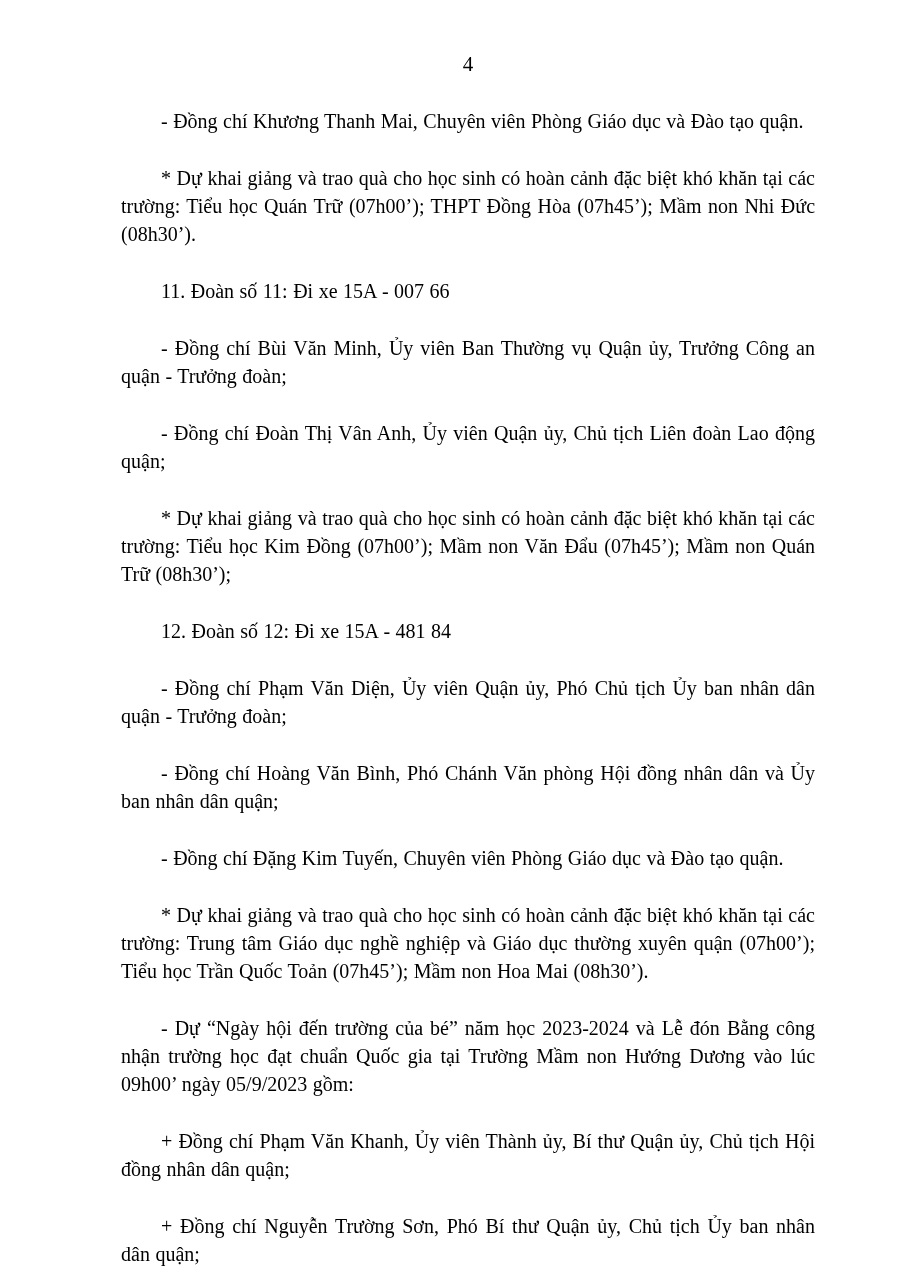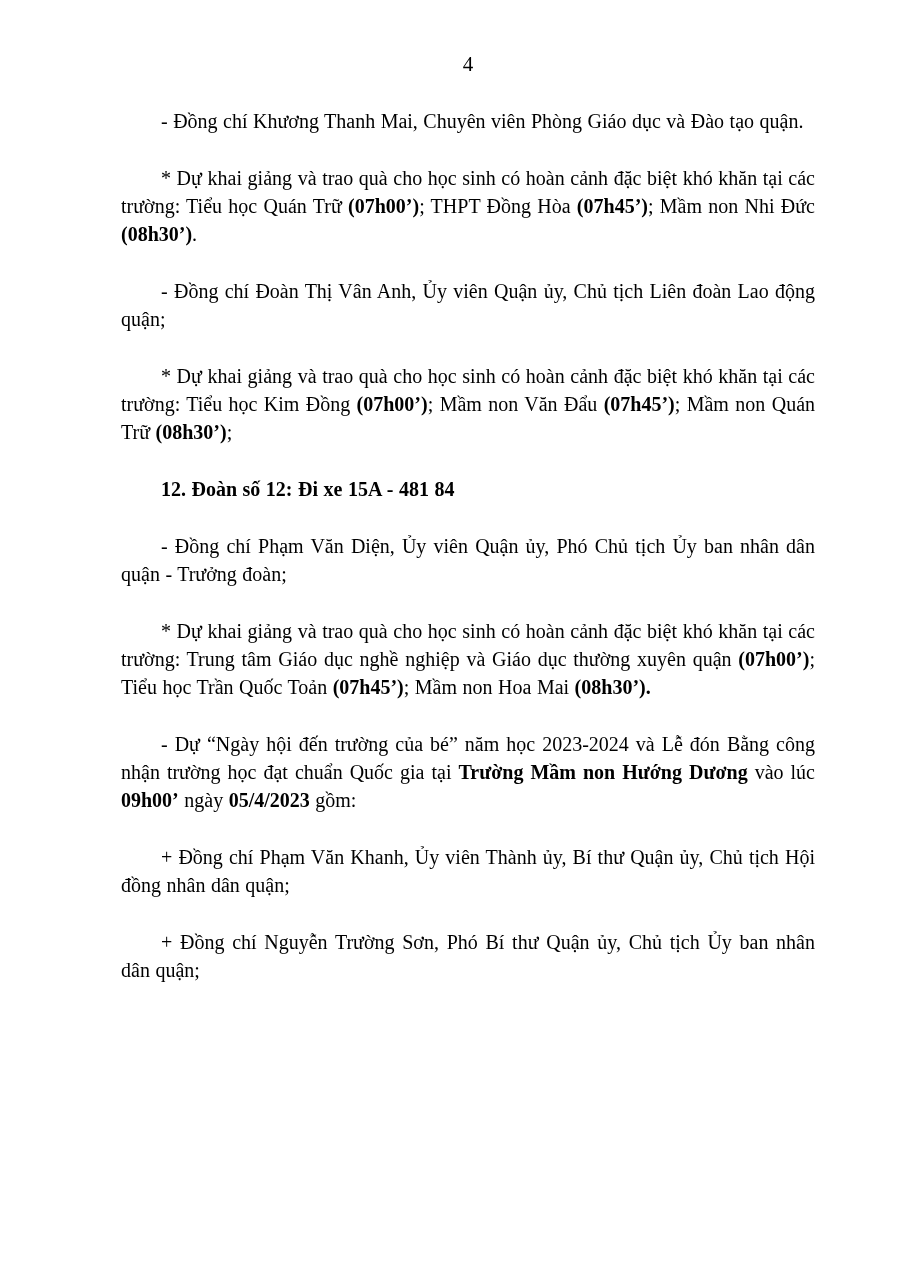--- a/index.html
+++ b/index.html
@@ -25,34 +25,38 @@
   .para {
     font-size: 20px;
     line-height: 28px;
     text-align: justify;
     text-indent: 40px;
     margin-bottom: 7px;
     word-spacing: 0.5px;
     margin-top: 29px;
   }
   .para.heading { font-weight: bold; }
-  .bold { font-weight: bold; }
+  .bold { font-weight: normal; }
 </style>
 </head>
 <body>
 
 <div class="page">
   <div class="content">
     <div class="page-number">4</div>
     <div>
         <p class="para body"><span>- Đồng chí Khương Thanh Mai, Chuyên viên Phòng Giáo dục và Đào tạo quận.</span></p>
         <p class="para body"><span>* Dự khai giảng và trao quà cho học sinh có hoàn cảnh đặc biệt khó khăn tại các trường: Tiểu học Quán Trữ </span><span class="bold">(07h00’)</span><span>; THPT Đồng Hòa </span><span class="bold">(07h45’)</span><span>; Mầm non Nhi Đức </span><span class="bold">(08h30’)</span><span>.</span></p>
+        <p class="para heading"><span class="bold">11. Đoàn số 11: Đi xe 15A - 007 66</span></p>
+        <p class="para body"><span>- Đồng chí Bùi Văn Minh, Ủy viên Ban Thường vụ Quận ủy, Trưởng Công an quận - Trưởng đoàn;</span></p>
         <p class="para body"><span>- Đồng chí Đoàn Thị Vân Anh, Ủy viên Quận ủy, Chủ tịch Liên đoàn Lao động quận;</span></p>
         <p class="para body"><span>* Dự khai giảng và trao quà cho học sinh có hoàn cảnh đặc biệt khó khăn tại các trường: Tiểu học Kim Đồng </span><span class="bold">(07h00’)</span><span>; Mầm non Văn Đẩu </span><span class="bold">(07h45’)</span><span>; Mầm non Quán Trữ </span><span class="bold">(08h30’)</span><span>;</span></p>
         <p class="para heading"><span class="bold">12. Đoàn số 12: Đi xe 15A - 481 84</span></p>
         <p class="para body"><span>- Đồng chí Phạm Văn Diện, Ủy viên Quận ủy, Phó Chủ tịch Ủy ban nhân dân quận - Trưởng đoàn;</span></p>
+        <p class="para body"><span>- Đồng chí Hoàng Văn Bình, Phó Chánh Văn phòng Hội đồng nhân dân và Ủy ban nhân dân quận;</span></p>
+        <p class="para body"><span>- Đồng chí Đặng Kim Tuyến, Chuyên viên Phòng Giáo dục và Đào tạo quận.</span></p>
         <p class="para body"><span>* Dự khai giảng và trao quà cho học sinh có hoàn cảnh đặc biệt khó khăn tại các trường: Trung tâm Giáo dục nghề nghiệp và Giáo dục thường xuyên quận </span><span class="bold">(07h00’)</span><span>; Tiểu học Trần Quốc Toản </span><span class="bold">(07h45’)</span><span>; Mầm non Hoa Mai </span><span class="bold">(08h30’).</span></p>
-        <p class="para body"><span>- Dự “Ngày hội đến trường của bé” năm học 2023-2024 và Lễ đón Bằng công nhận trường học đạt chuẩn Quốc gia tại </span><span class="bold">Trường Mầm non Hướng Dương</span><span> vào lúc </span><span class="bold">09h00’</span><span> ngày </span><span class="bold">05/4/2023</span><span> gồm:</span></p>
+        <p class="para body"><span>- Dự “Ngày hội đến trường của bé” năm học 2023-2024 và Lễ đón Bằng công nhận trường học đạt chuẩn Quốc gia tại </span><span class="bold">Trường Mầm non Hướng Dương</span><span> vào lúc </span><span class="bold">09h00’</span><span> ngày </span><span class="bold">05/9/2023</span><span> gồm:</span></p>
         <p class="para body"><span>+ Đồng chí Phạm Văn Khanh, Ủy viên Thành ủy, Bí thư Quận ủy, Chủ tịch Hội đồng nhân dân quận;</span></p>
         <p class="para body"><span>+ Đồng chí Nguyễn Trường Sơn, Phó Bí thư Quận ủy, Chủ tịch Ủy ban nhân dân quận;</span></p>
       </div>
   </div>
 </div>
 
 </body></html>

